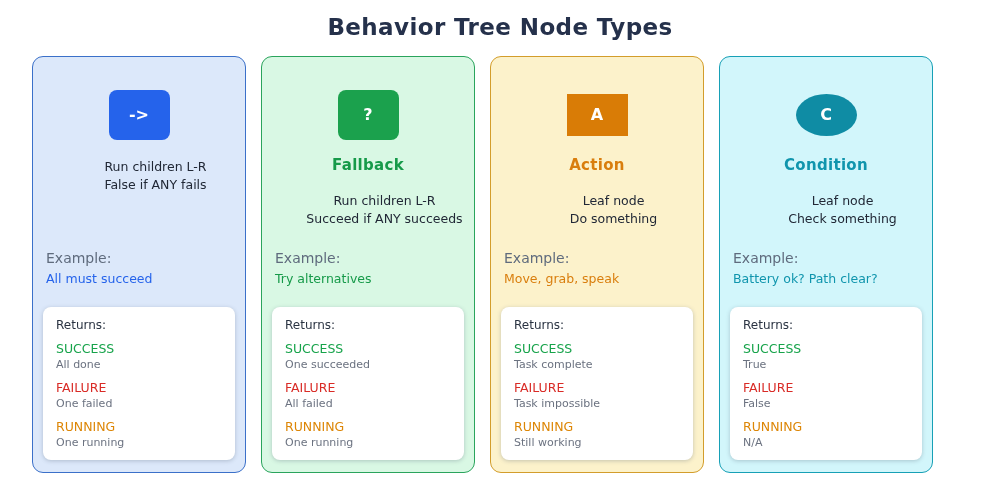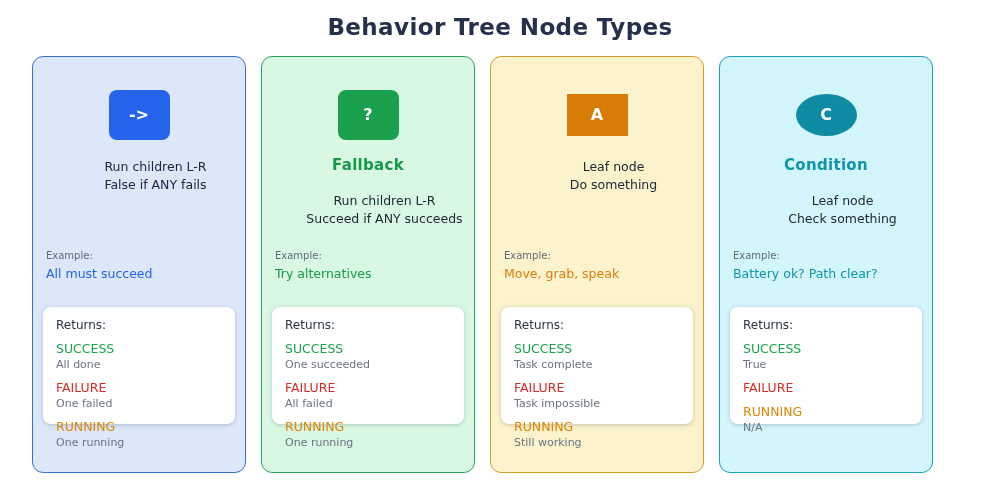--- a/index.html
+++ b/index.html
@@ -69,33 +69,33 @@
     line-height: 18px;
     padding-left: 33px;
   }
   .example {
     position: absolute;
     left: 13px;
     top: 193px;
     text-align: left;
   }
   .example-label {
-    font-size: 10px;
+    font-size: 14px;
     color: #5f6b7d;
   }
   .example-value {
     margin-top: 5px;
     font-size: 12.5px;
   }
   .returns {
     position: absolute;
     left: 10px;
     right: 10px;
     top: 250px;
-    height: 117px;
+    height: 153px;
     background: #ffffff;
     border-radius: 8px;
     box-shadow: 0 1px 4px rgba(71, 85, 105, 0.30);
     text-align: left;
     padding: 11px 13px;
     box-sizing: border-box;
   }
   .returns-label {
     font-size: 12px;
     color: #2a3342;
@@ -174,20 +174,21 @@
     <div class="ret-status" style="color: rgb(221, 134, 6);">RUNNING</div>
     <div class="ret-desc">One running</div>
   </div>
         </div>
     </div>
   </div>
     <div class="card" style="background: rgb(252, 242, 203); border-color: rgb(211, 157, 43);">
     <div class="badge-wrap">
       <div class="badge" style="background: rgb(217, 124, 6); border-radius: 0px; height: 42px;">A</div>
     </div>
+    <div class="card-title" style="color: rgb(217, 126, 13);">Action</div>
     <div class="desc">
       <div>Leaf node</div>
       <div>Do something</div>
     </div>
     <div class="example">
       <div class="example-label">Example:</div>
       <div class="example-value" style="color: rgb(217, 126, 13);">Move, grab, speak</div>
     </div>
     <div class="returns">
       <div class="returns-label">Returns:</div>
@@ -222,20 +223,21 @@
     </div>
     <div class="returns">
       <div class="returns-label">Returns:</div>
       <div class="returns-list">
           <div class="ret-row">
     <div class="ret-status" style="color: rgb(22, 163, 74);">SUCCESS</div>
     <div class="ret-desc">True</div>
   </div>
           <div class="ret-row">
     <div class="ret-status" style="color: rgb(217, 43, 38);">FAILURE</div>
+    <div class="ret-desc">False</div>
   </div>
           <div class="ret-row">
     <div class="ret-status" style="color: rgb(221, 134, 6);">RUNNING</div>
     <div class="ret-desc">N/A</div>
   </div>
         </div>
     </div>
   </div>
   </div>
 

